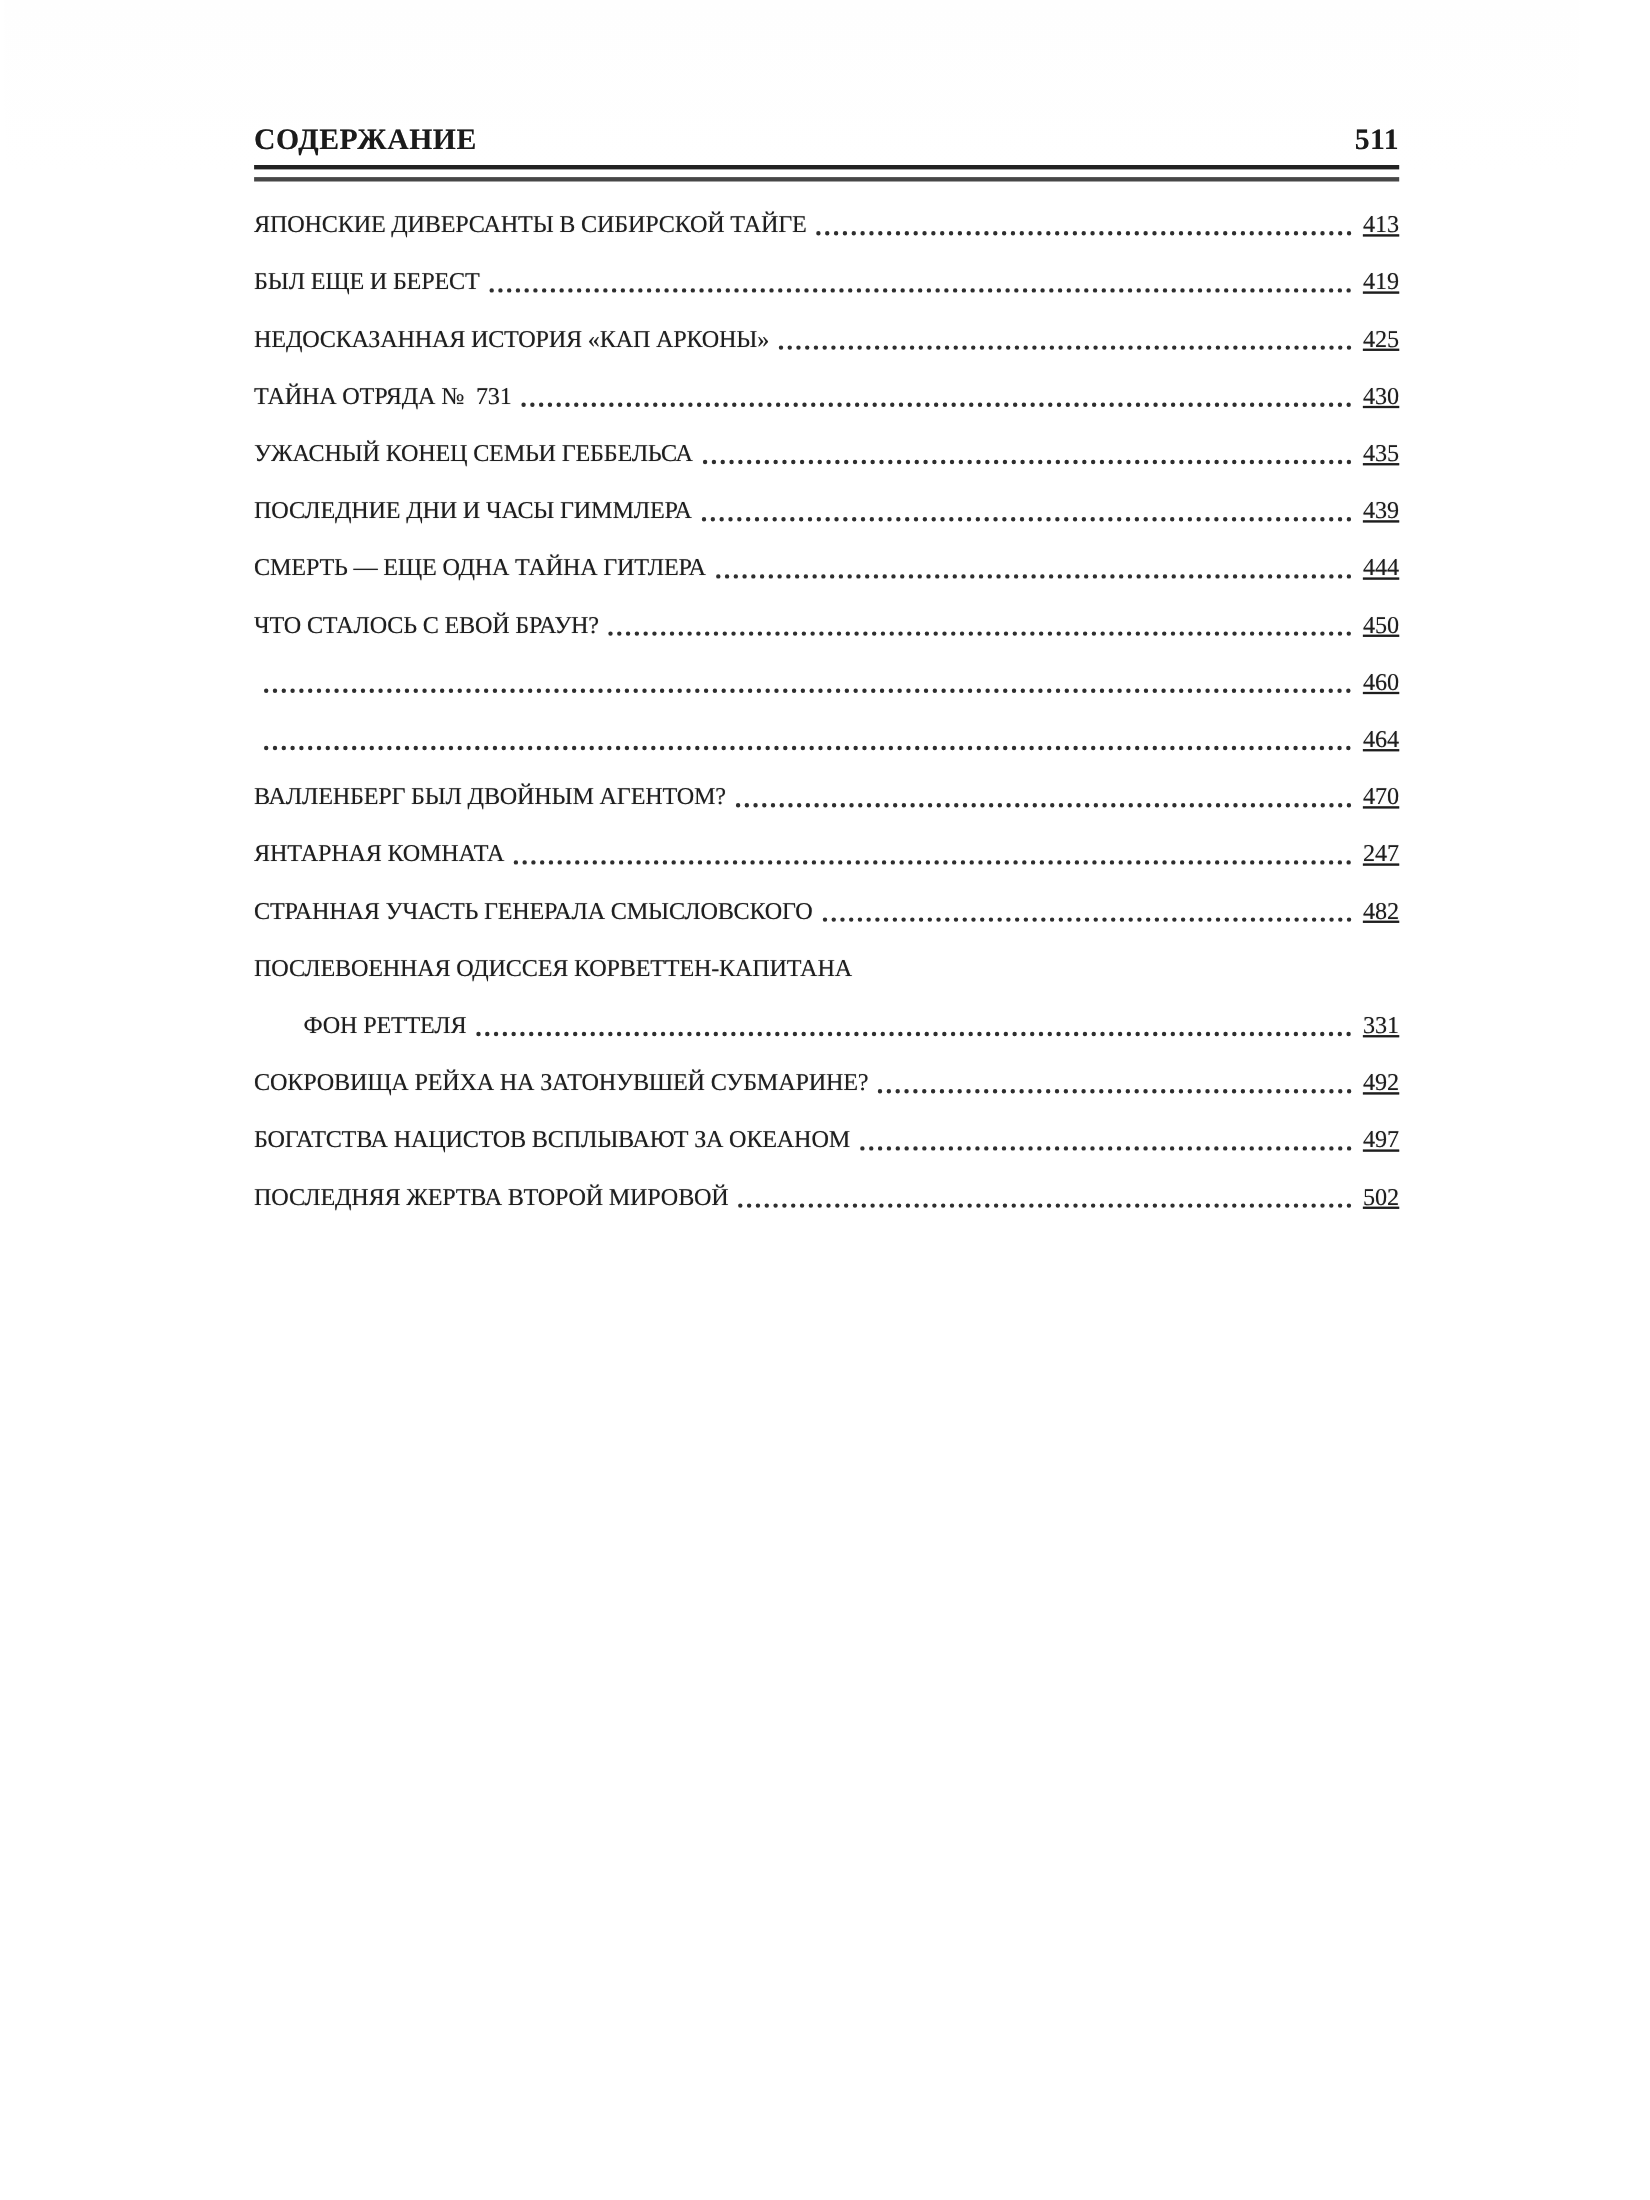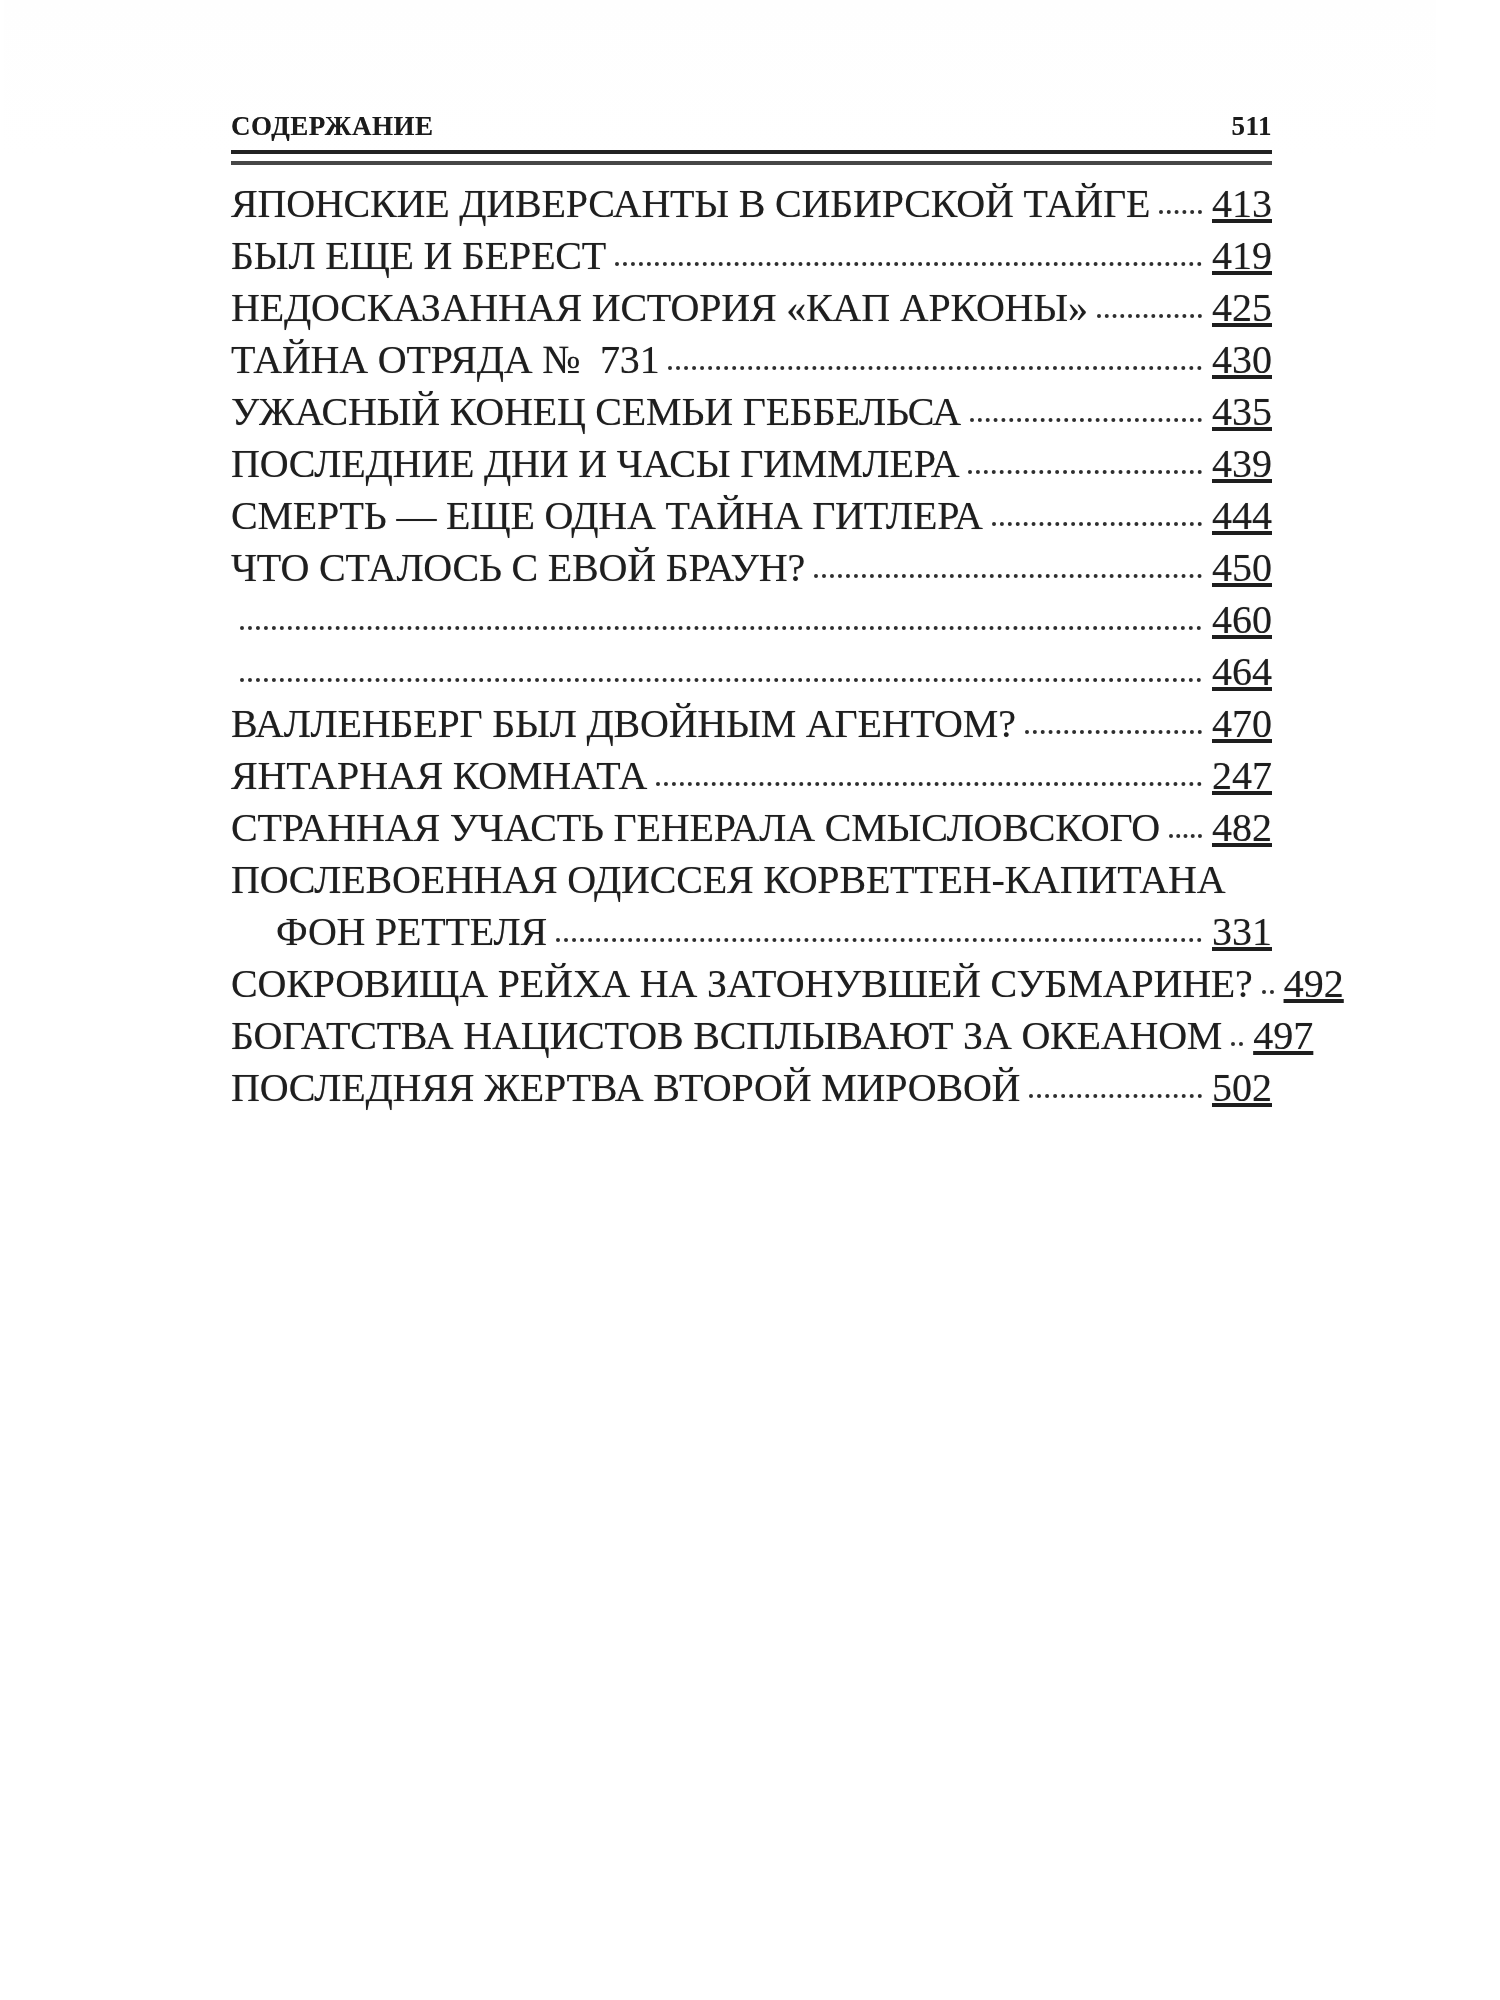--- a/index.html
+++ b/index.html
@@ -45,21 +45,21 @@
     border-top: 4px solid #222222;
     border-bottom: 4px solid #474747;
   }
   .toc-list {
     margin-top: 24px;
   }
   .toc-entry {
     display: flex;
     height: 30px;
     margin-bottom: 22px;
-    font-size: 40px;
+    font-size: 22px;
     line-height: 30px;
     white-space: nowrap;
   }
   .toc-entry .title {
     letter-spacing: -0.2px;
     color: #1e1e1e;
     text-shadow: 0 0 0.7px rgba(25,25,25,0.5);
   }
   .toc-entry.indent {
     padding-left: 45px;

